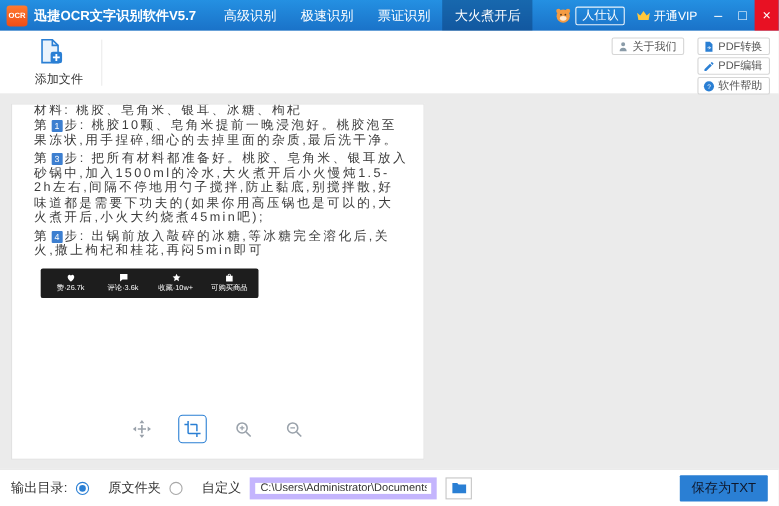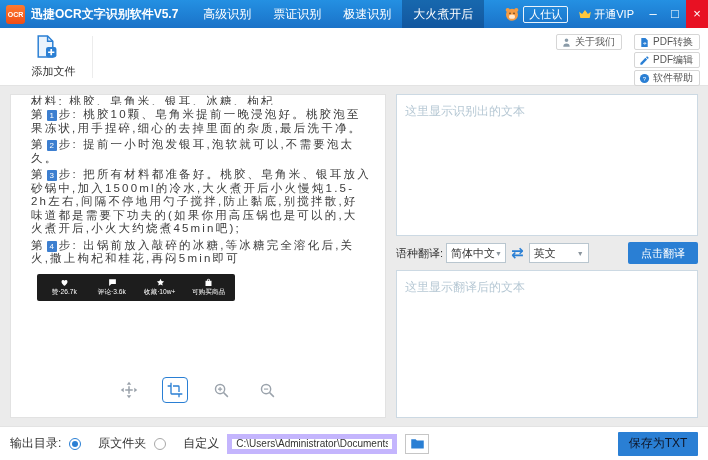--- a/index.html
+++ b/index.html
@@ -71,22 +71,22 @@
   .save-btn{margin-left:auto;background:#2a7fd4;color:#0f172a;width:80px;height:24px;display:flex;align-items:center;justify-content:center;font-size:12px;border-radius:1px;white-space:nowrap;}
 </style>
 </head>
 <body>
 
 <div class="titlebar">
   <div class="logo">OCR</div>
   <div class="app-title">迅捷OCR文字识别软件V5.7</div>
   <div class="menu">
       <div class="menu-item">高级识别</div>
+      <div class="menu-item">极速识别</div>
       <div class="menu-item">票证识别</div>
-      <div class="menu-item">极速识别</div>
       <div class="menu-item active">大火煮开后</div>
     </div>
   <div class="tb-right">
     <span class="mascot">
         <svg viewBox="0 0 24 24" width="16" height="16">
           <circle cx="5.5" cy="6" r="3" fill="#f59b42"></circle>
           <circle cx="18.5" cy="6" r="3" fill="#f59b42"></circle>
           <circle cx="12" cy="13" r="9" fill="#f59b42"></circle>
           <ellipse cx="12" cy="16" rx="4.5" ry="3.3" fill="#ffe8cf"></ellipse>
           <circle cx="9" cy="11" r="1.2" fill="#5b3a1e"></circle>
@@ -155,21 +155,20 @@
       </div>
     </div>
 </div>
 
 <div class="main">
   <div class="left-panel">
     <div class="doc">
       <div class="doc-text">
           <p class="doc-para intro">材料: 桃胶、皂角米、银耳、冰糖、枸杞</p>
           <p class="doc-para">第<span class="step-num">1</span>步: 桃胶10颗、皂角米提前一晚浸泡好。桃胶泡至果冻状,用手捏碎,细心的去掉里面的杂质,最后洗干净。</p>
-          <p class="doc-para">第<span class="step-num">2</span>步: 提前一小时泡发银耳,泡软就可以,不需要泡太久。</p>
           <p class="doc-para">第<span class="step-num">3</span>步: 把所有材料都准备好。桃胶、皂角米、银耳放入砂锅中,加入1500ml的冷水,大火煮开后小火慢炖1.5-2h左右,间隔不停地用勺子搅拌,防止黏底,别搅拌散,好味道都是需要下功夫的(如果你用高压锅也是可以的,大火煮开后,小火大约烧煮45min吧);</p>
           <p class="doc-para">第<span class="step-num">4</span>步: 出锅前放入敲碎的冰糖,等冰糖完全溶化后,关火,撒上枸杞和桂花,再闷5min即可</p>
         </div>
       <div class="stats">
           <div class="stat">
             <span class="stat-icon">
               <svg viewBox="0 0 24 24" width="9" height="9" fill="#fff">
                 <path d="M12 21S4 15.5 4 9.9A4.4 4.4 0 0 1 12 7a4.4 4.4 0 0 1 8 2.9C20 15.5 12 21 12 21z"></path>
               </svg>
             </span>
@@ -222,37 +221,20 @@
         <div class="ptool">
           <svg viewBox="0 0 24 24" width="17" height="17">
             <circle cx="10" cy="10" r="6.5" fill="none" stroke="#9aa2ab" stroke-width="2"></circle>
             <path d="M15 15l6 6" stroke="#9aa2ab" stroke-width="2"></path>
             <path d="M7 10h6" stroke="#9aa2ab" stroke-width="1.6"></path>
           </svg>
         </div>
       </div>
   </div>
 
-  <div class="right-panel">
-    <textarea class="ocr-box" placeholder="这里显示识别出的文本" style=""></textarea>
-    <div class="trans-row">
-      <span class="trans-label">语种翻译:</span>
-      <div class="lang-select">
-        <span>简体中文</span>
-        <span class="dd-arrow">▼</span>
-      </div>
-      <span class="swap">⇄</span>
-      <div class="lang-select">
-        <span>英文</span>
-        <span class="dd-arrow">▼</span>
-      </div>
-      <div class="trans-btn">点击翻译</div>
-    </div>
-    <textarea class="trans-box" placeholder="这里显示翻译后的文本" style=""></textarea>
-  </div>
 </div>
 
 <div class="bottombar">
   <span class="bb-label">输出目录:</span>
   <div class="radio-item">
     <span class="radio selected">
         <span class="dot"></span>
       </span>
     <span>原文件夹</span>
   </div>

